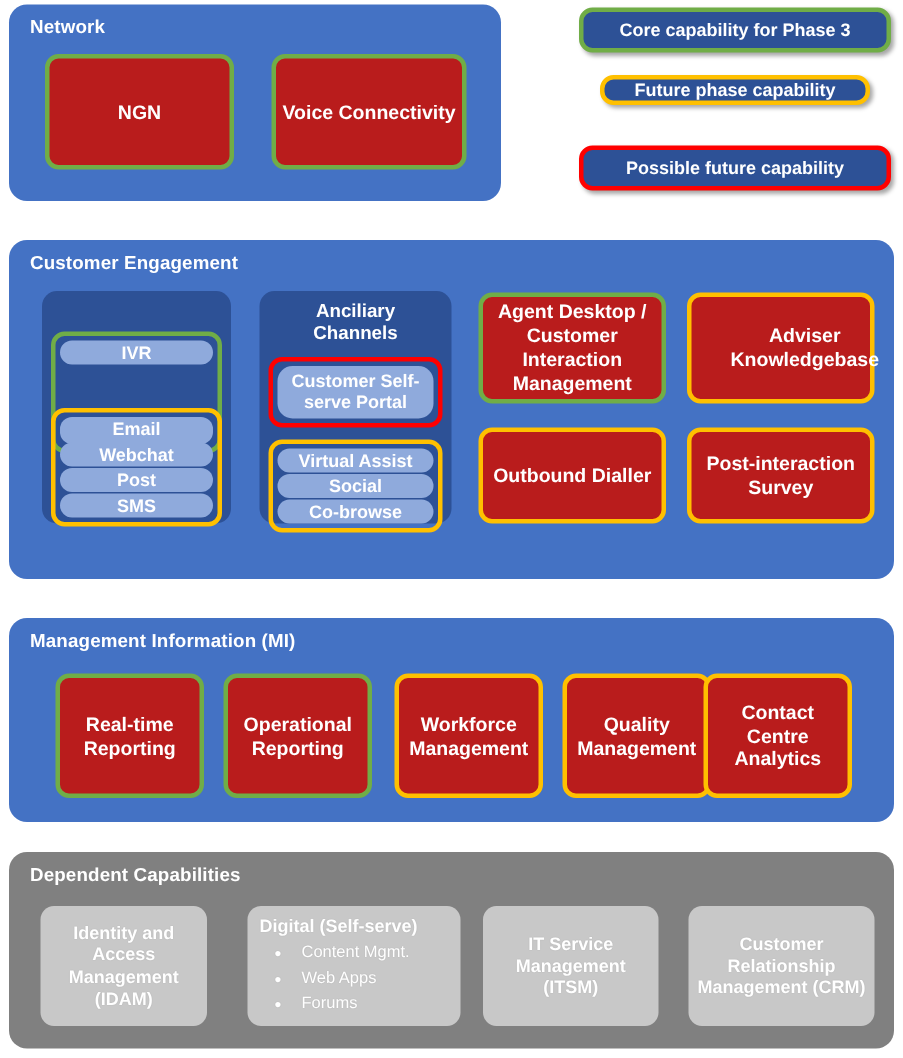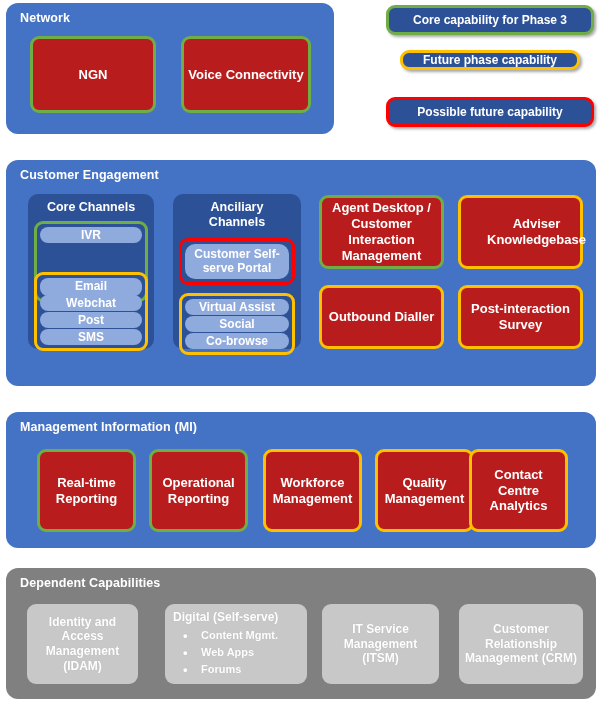--- a/index.html
+++ b/index.html
@@ -134,21 +134,21 @@
     font-weight: bold;
     font-size: 12px;
     margin-bottom: 2px;
   }
   .grey-card.bullets ul {
     list-style: none;
     padding-left: 6px;
   }
   .grey-card.bullets li {
     font-size: 11px;
-    font-weight: bold;
+    font-weight: normal;
     line-height: 1.55;
     position: relative;
     padding-left: 22px;
   }
   .grey-card.bullets li::before {
     content: "\2022";
     position: absolute;
     left: 4px;
     top: -1px;
     font-size: 13px;
@@ -176,21 +176,20 @@
     <span>Future phase capability</span>
   </div>
   <div class="legend-badge bd-red" style="left:386px; top:97px; width:208px; height:30px;">
     <span>Possible future capability</span>
   </div>
 
   <div class="panel" style="left:6px; top:160px; width:590px; height:226px;">
     <div class="panel-title">Customer Engagement</div>
 
     <div class="group" style="left:22px; top:34px; width:126px; height:155px;">
-      <div class="group-title" style="top:6px;">Core Channels</div>
 
       <div class="pill-wrap green" style="left:6px; top:27px; width:114px;gap:37px;">
         <div class="pill">IVR</div>
         <div class="pill">Voice</div>
       </div>
 
       <div class="pill-wrap amber" style="left:6px; top:78px; width:114px;">
         <div class="pill">Email</div>
         <div class="pill">Webchat</div>
         <div class="pill">Post</div>

